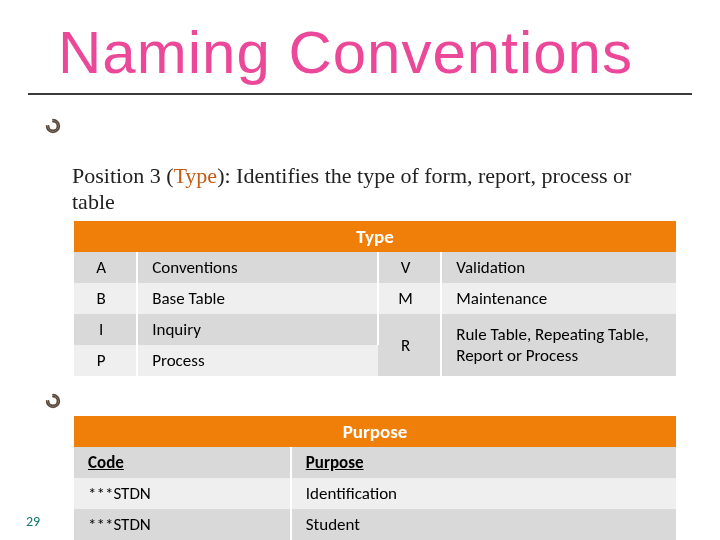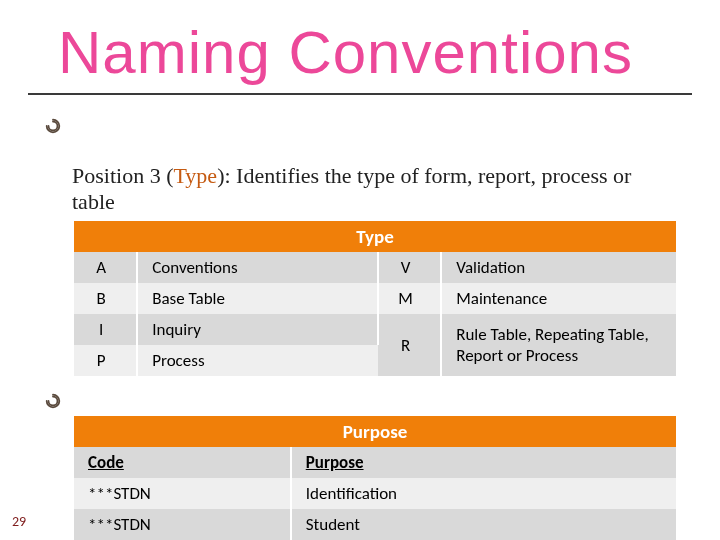--- a/index.html
+++ b/index.html
@@ -101,25 +101,25 @@
   .purpose-table th.colhead { font-weight: bold; text-decoration: underline; }
   .purpose-table th.colhead:last-child,
   .purpose-table td:last-child { border-right: none; }
   .purpose-table tr.r-even th,
   .purpose-table tr.r-even td { background: #d9d9d9; }
   .purpose-table tr.r-odd th,
   .purpose-table tr.r-odd td { background: #efefef; }
 
   .slide-number {
     position: absolute;
-    left: 12px;
+    left: 26px;
     bottom: 10px;
     font-family: Calibri, Verdana, sans-serif;
     font-size: 14px;
-    color: #7f1d1d;
+    color: #0f766e;
   }
 </style>
 </head>
 <body>
 
 <div class="slide">
 
   <div class="title">Naming Conventions</div>
   <div class="title-rule"></div>
 

